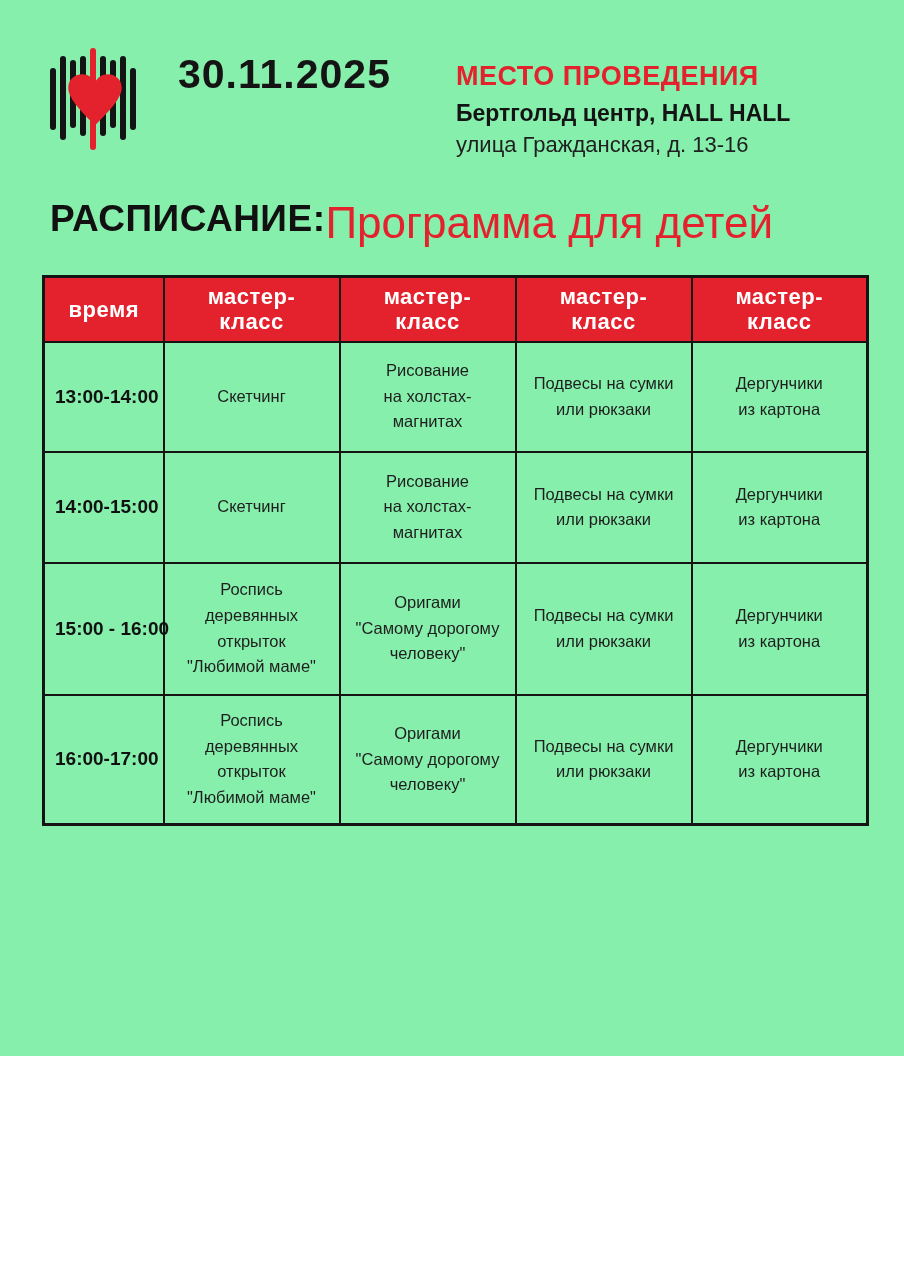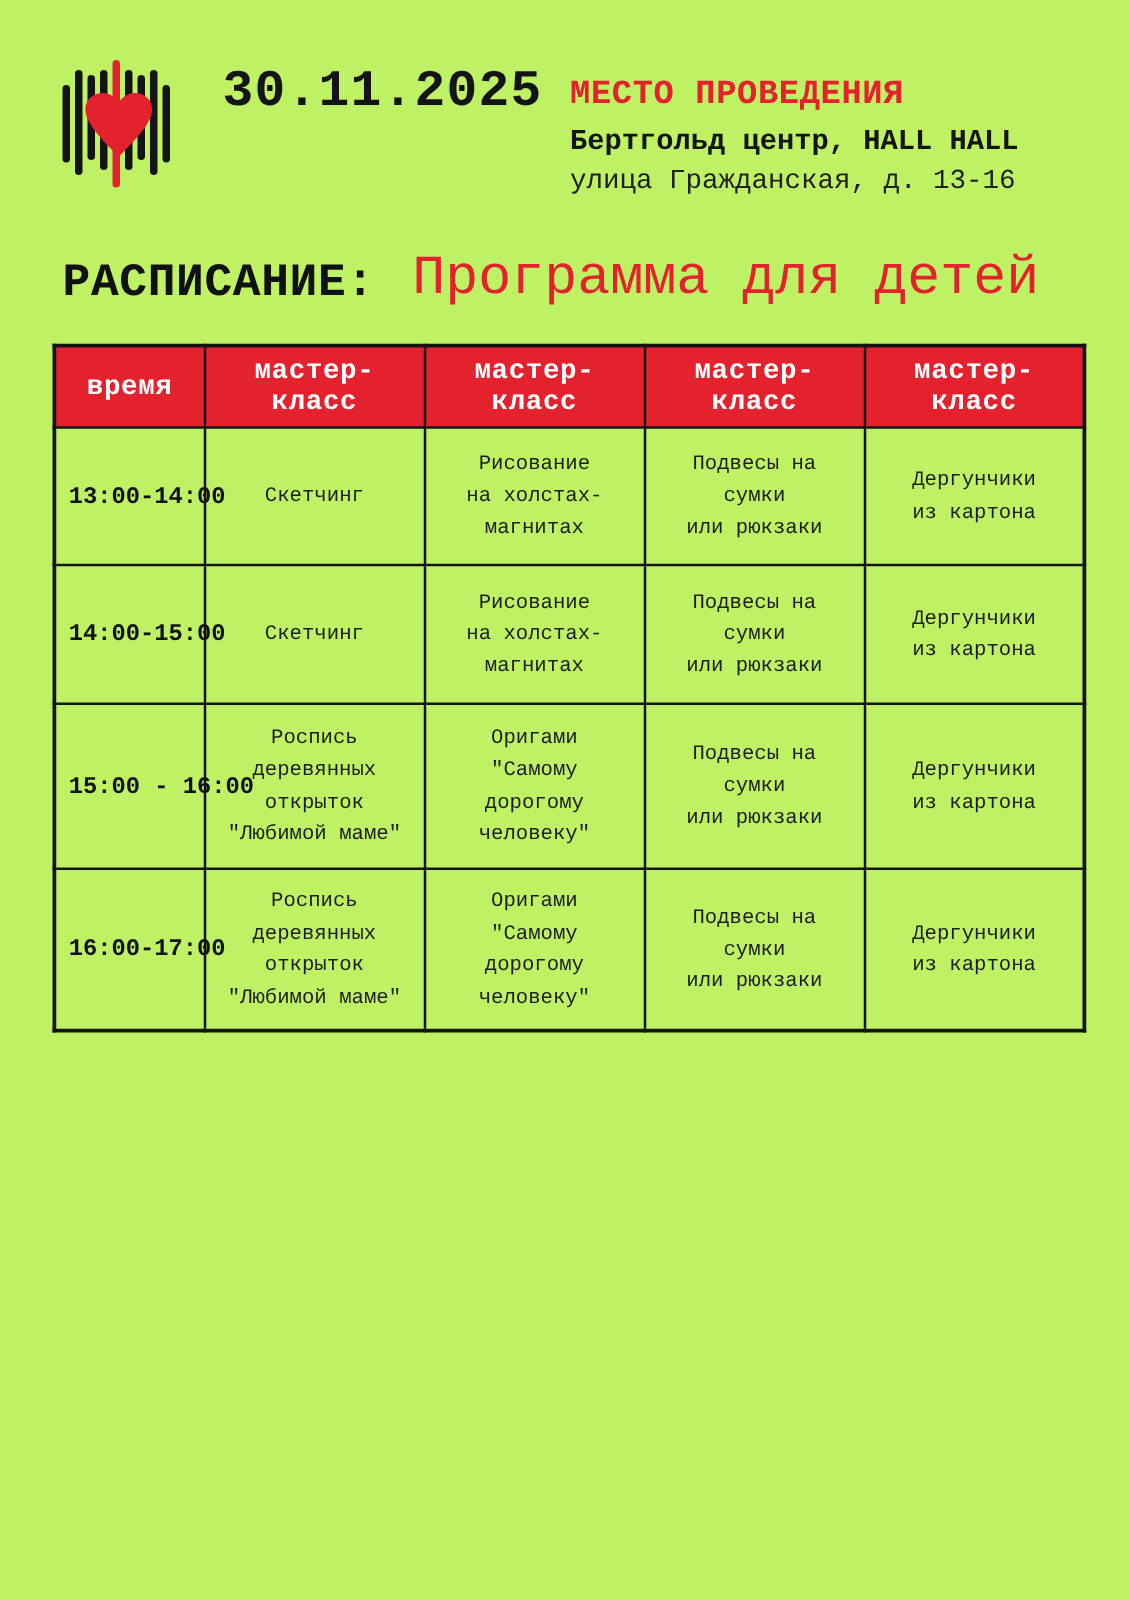--- a/index.html
+++ b/index.html
@@ -1,22 +1,22 @@
 <!DOCTYPE html>
 <html><head>
 <meta charset="utf-8">
 <style>
   * { margin: 0; padding: 0; box-sizing: border-box; }
   html, body { background: #ffffff; }
   .page {
     position: relative;
     width: 904px;
-    height: 1280px;
-    background: #bef264;
-    font-family: Liberation Mono, monospace;
+    height: 1056px;
+    background: #86efac;
+    font-family: Liberation Sans, sans-serif;
     color: #1b1b1b;
     overflow: hidden;
   }
 
   
   .logo {
     position: absolute;
     left: 50px; top: 48px;
     width: 90px; height: 102px;
   }
@@ -78,22 +78,21 @@
     color: #202020;
     line-height: 1.3;
     margin-top: 2px;
   }
 
   
   .title-row {
     position: absolute;
     left: 50px; top: 198px;
     display: flex;
-    align-items: flex-end;
-    gap: 30px;
+    align-items: flex-start;
     white-space: nowrap;
   }
   .title-main {
     font-size: 37px;
     font-weight: bold;
     letter-spacing: 0.5px;
     color: #111111;
   }
   .title-sub {
     font-size: 44px;

